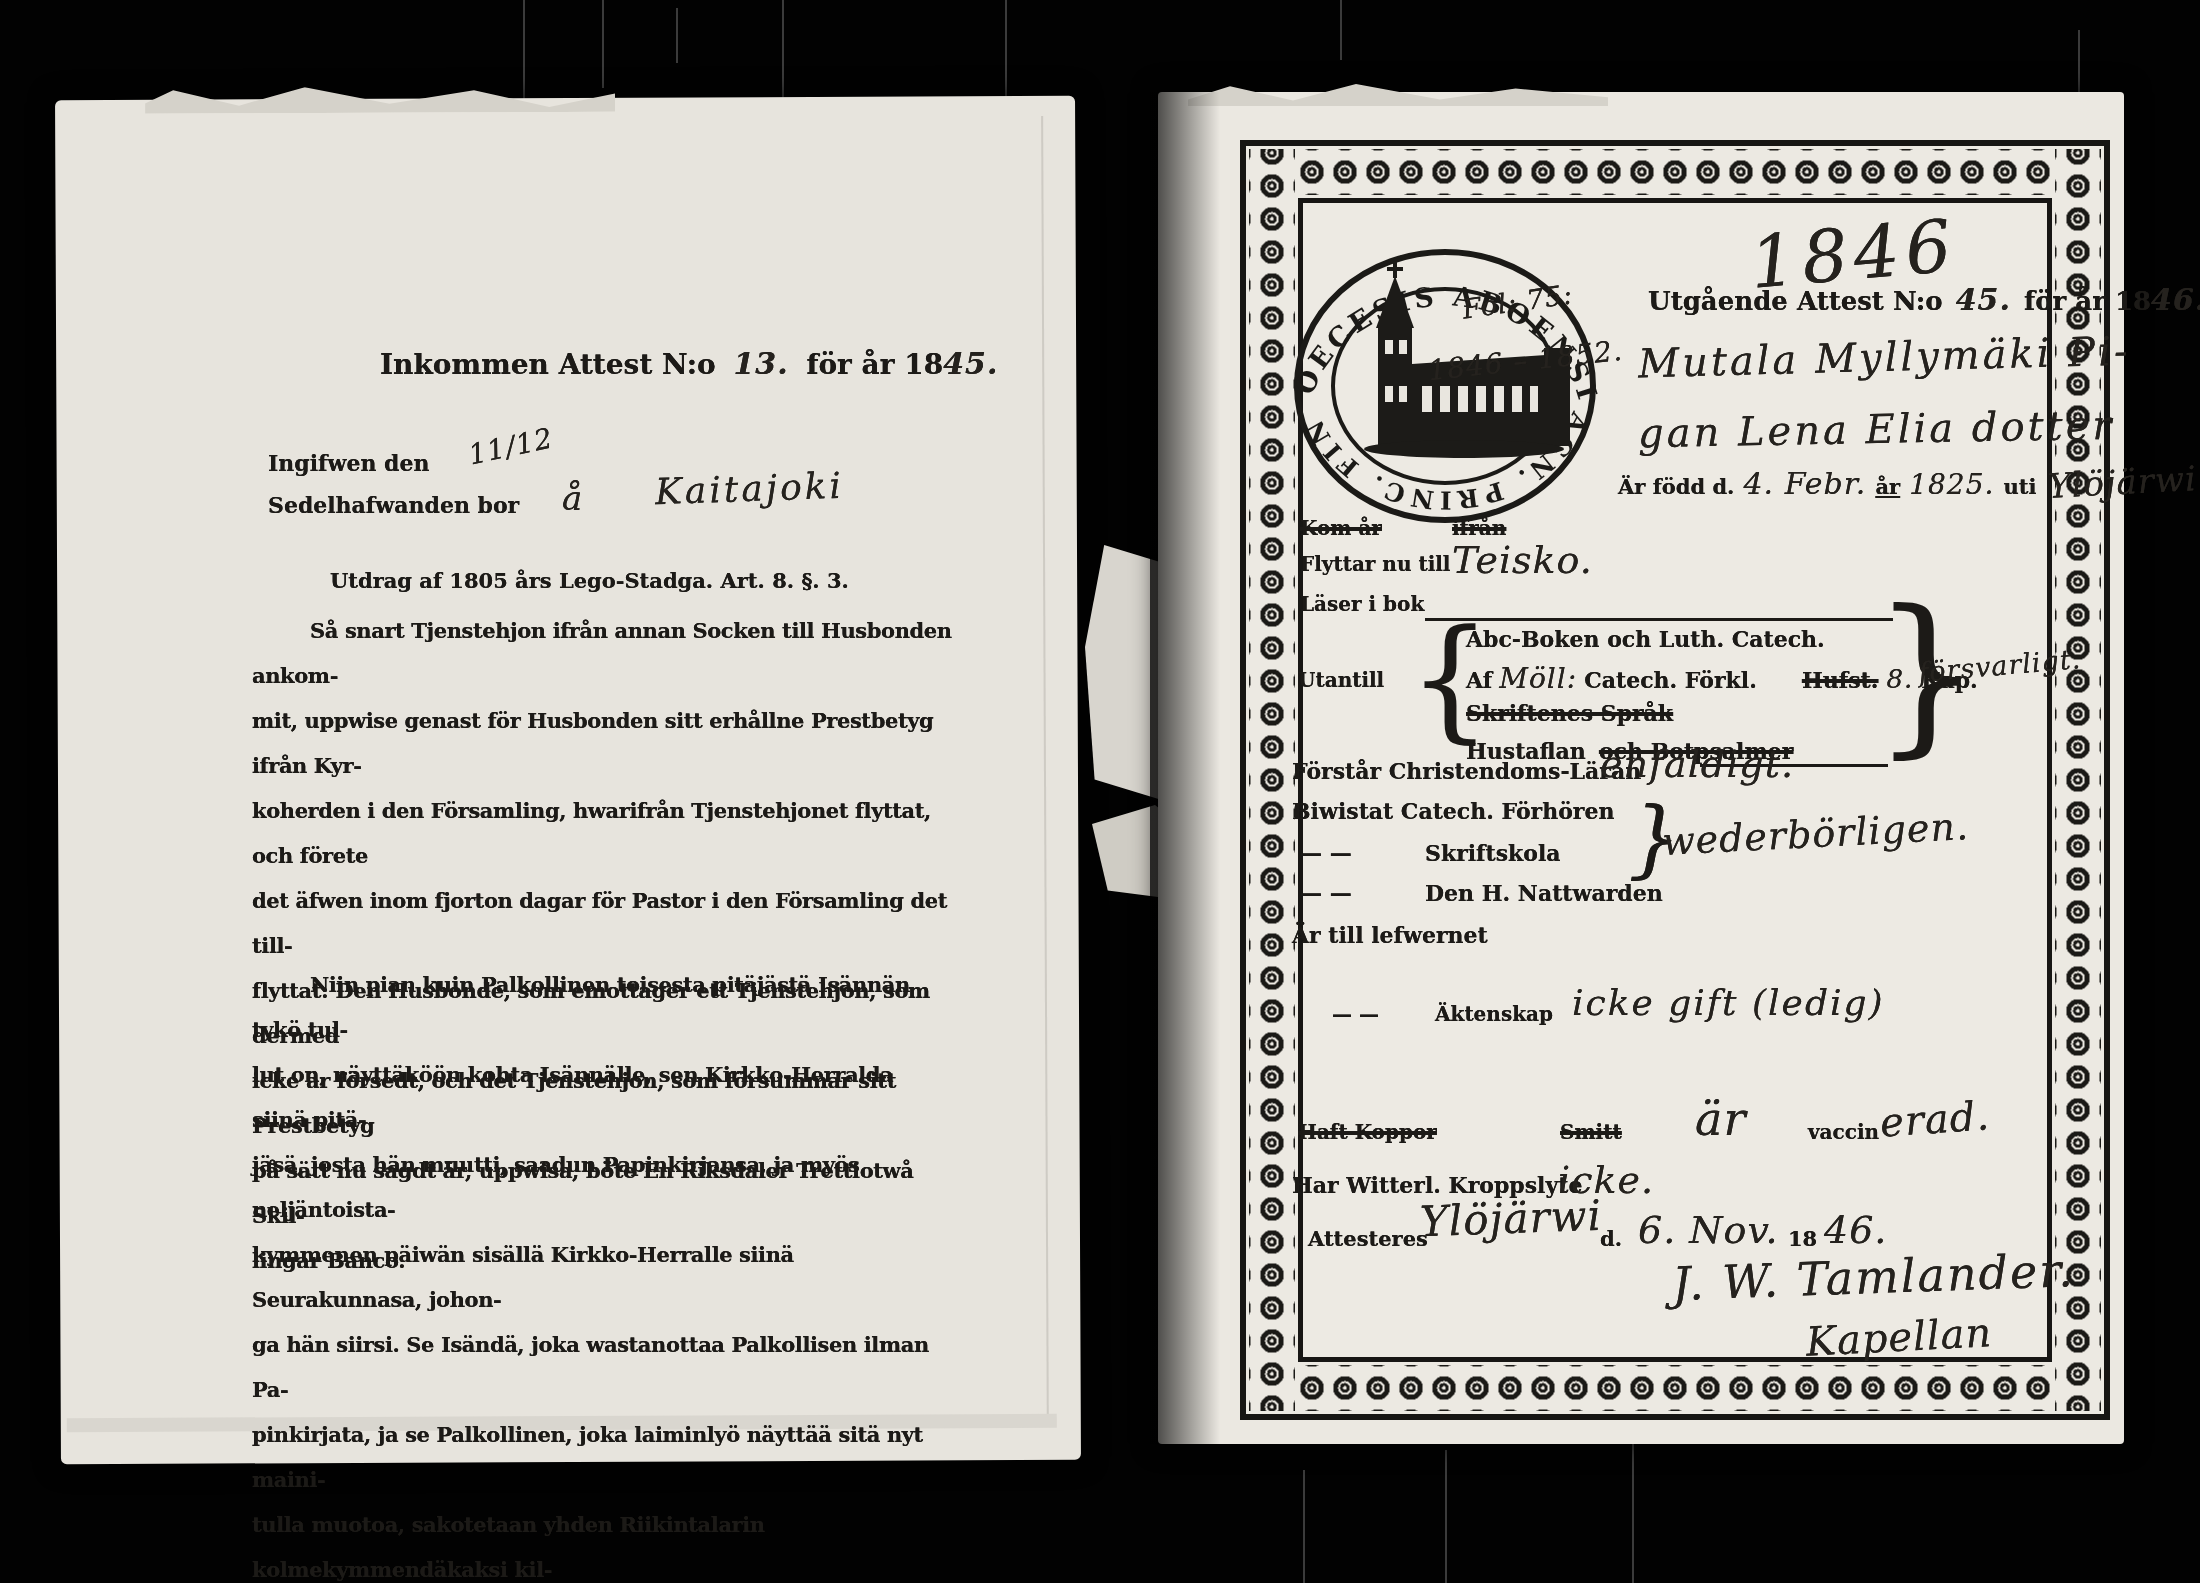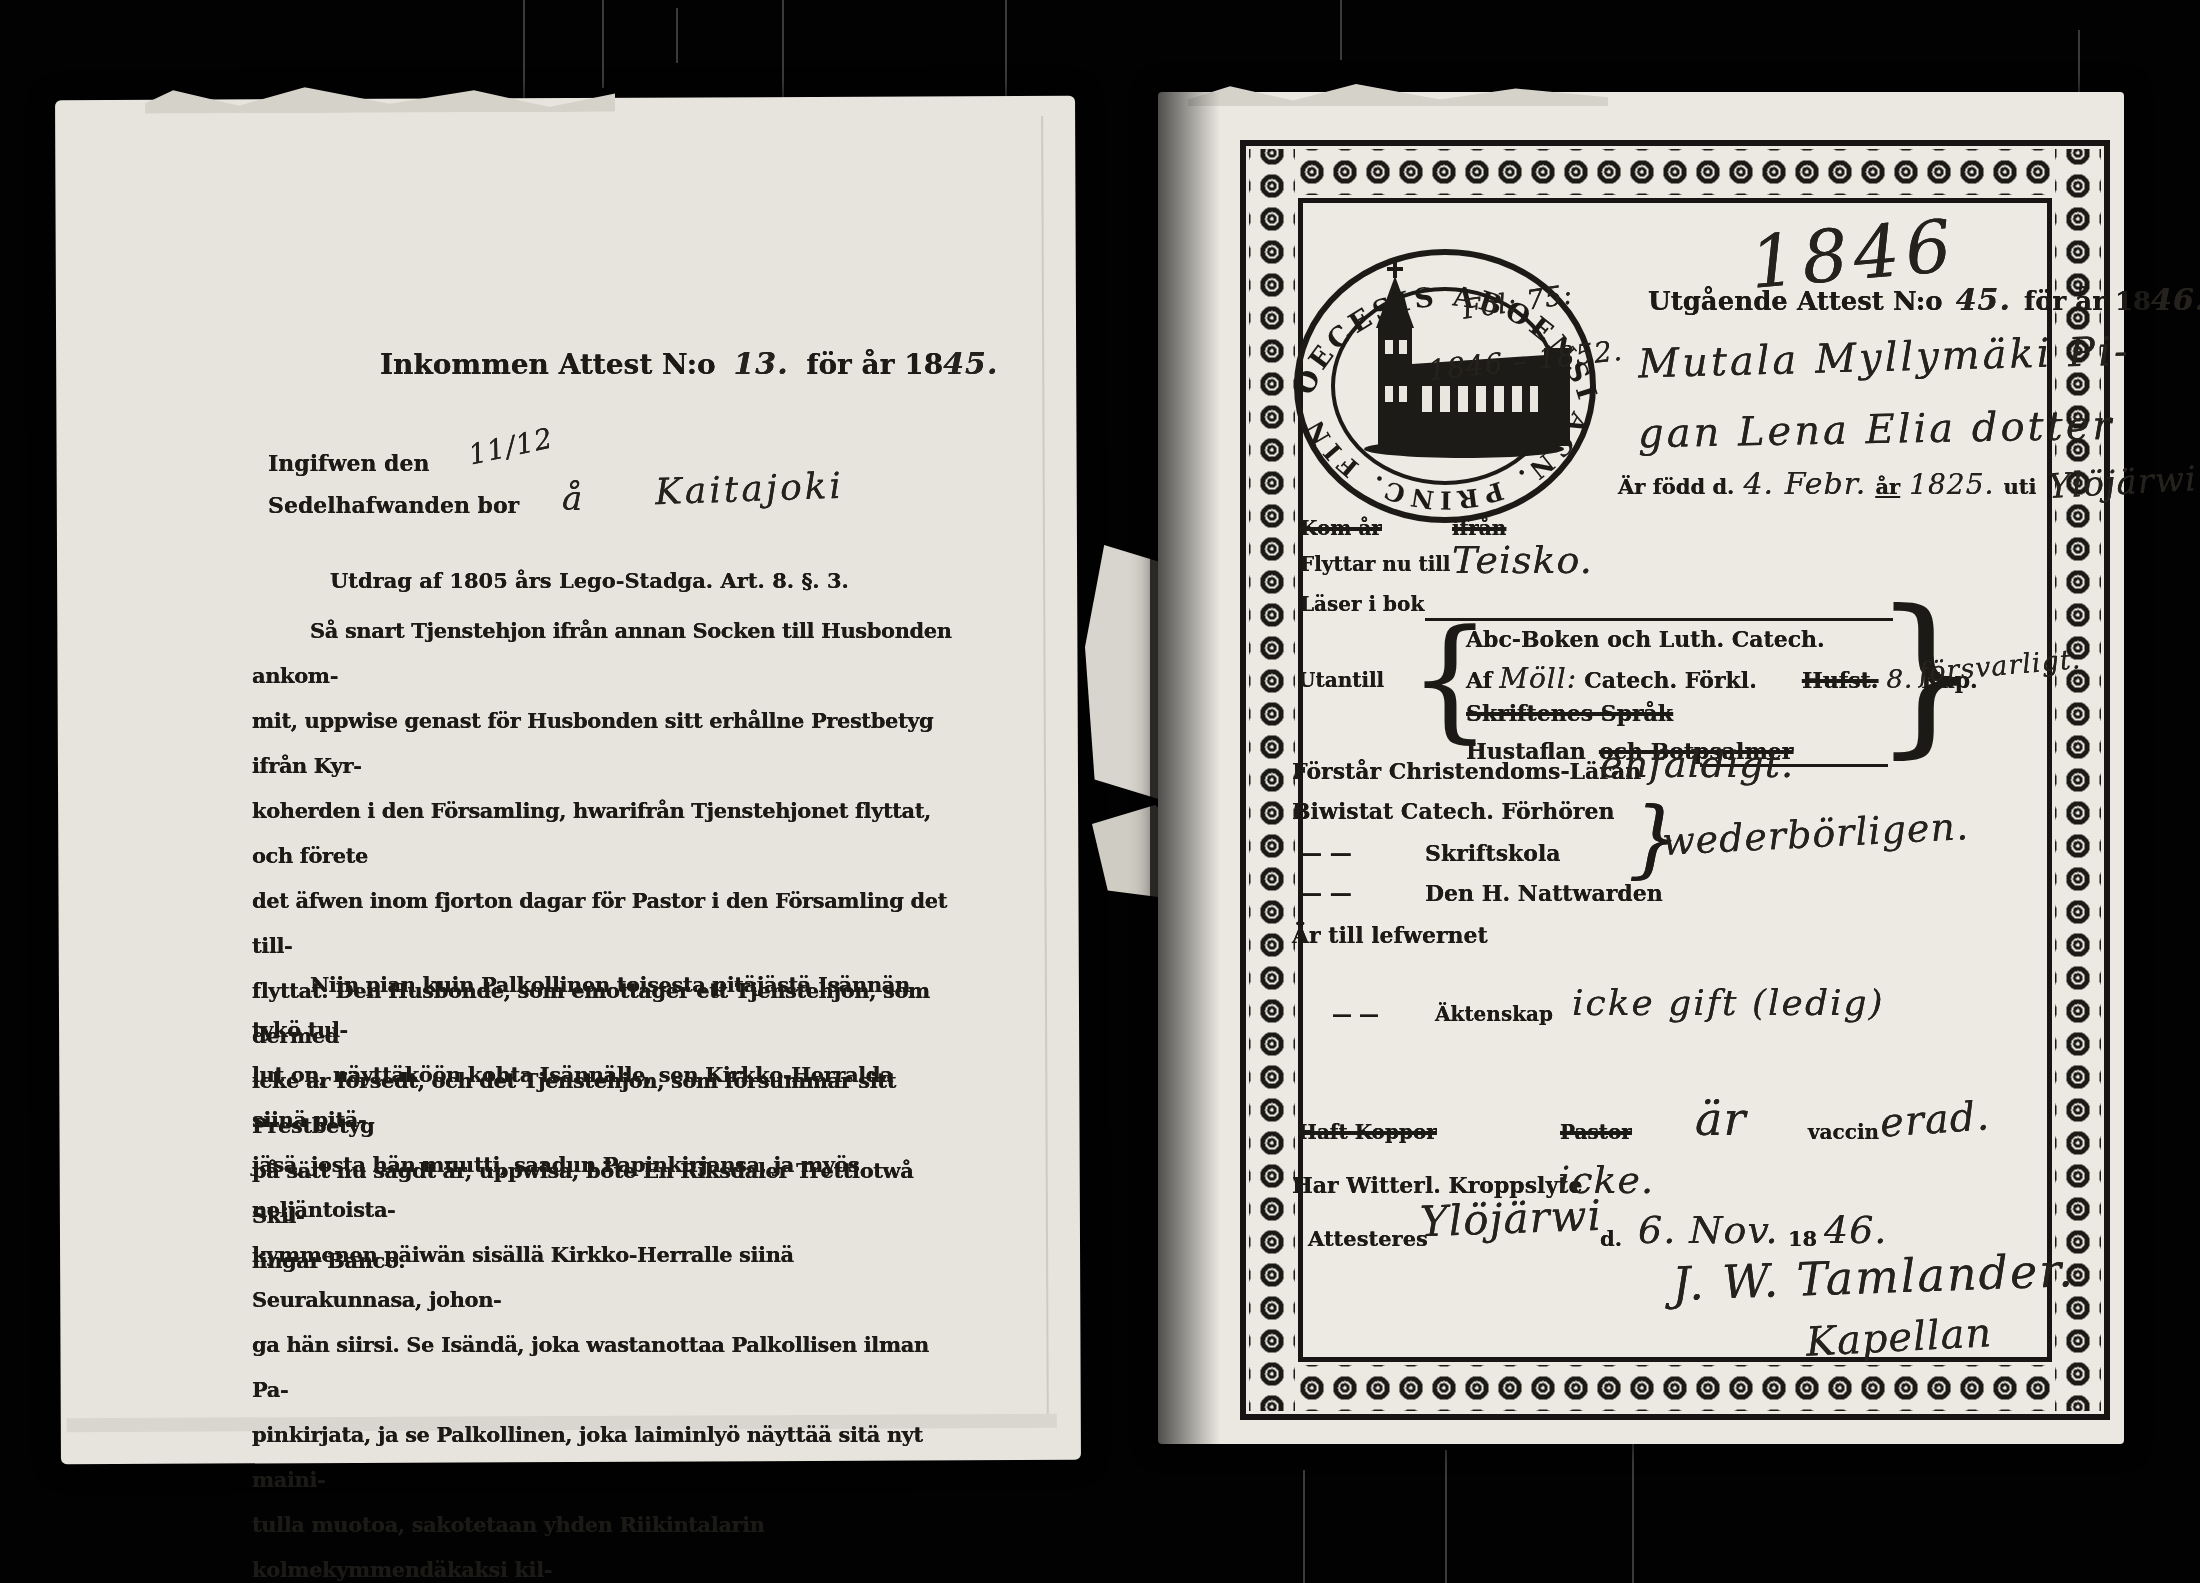--- a/index.html
+++ b/index.html
@@ -209,21 +209,21 @@
   <div class="abs print" style="left:1300px;top:880px;font-size:22px;">— —</div>
   <div class="abs print" style="left:1425px;top:880px;font-size:22px;">Den H. Nattwarden</div>
 
   <div class="abs print" style="left:1292px;top:922px;font-size:22px;">Är till lefwernet</div>
 
   <div class="abs print" style="left:1332px;top:1002px;font-size:20px;">— —</div>
   <div class="abs print" style="left:1435px;top:1002px;font-size:20px;">Äktenskap</div>
   <div class="abs hw" style="left:1572px;top:982px;font-size:36px;letter-spacing:2px;">icke gift (ledig)</div>
 
   <div class="abs print strike" style="left:1298px;top:1120px;font-size:20px;">Haft Koppor</div>
-  <div class="abs print strike" style="left:1560px;top:1120px;font-size:20px;">Pastor</div>
+  <div class="abs print strike" style="left:1560px;top:1120px;font-size:20px;">Smitt</div>
   <div class="abs hw" style="left:1695px;top:1092px;font-size:46px;">är</div>
   <div class="abs print" style="left:1808px;top:1120px;font-size:20px;">vaccin</div>
   <div class="abs hw" style="left:1880px;top:1096px;font-size:40px;transform:rotate(-4deg);">erad.</div>
 
   <div class="abs print" style="left:1292px;top:1172px;font-size:22px;">Har Witterl. Kroppslyte</div>
   <div class="abs hw" style="left:1558px;top:1158px;font-size:38px;">icke.</div>
 
   <div class="abs print" style="left:1308px;top:1226px;font-size:21px;">Attesteres</div>
   <div class="abs hw" style="left:1420px;top:1194px;font-size:42px;transform:rotate(-2deg);">Ylöjärwi</div>
   <div class="abs print" style="left:1600px;top:1226px;font-size:21px;">d.</div>

